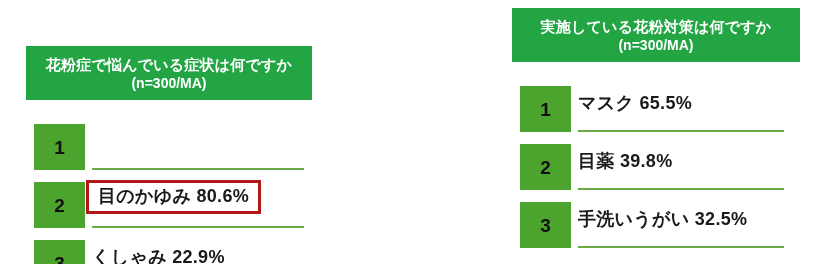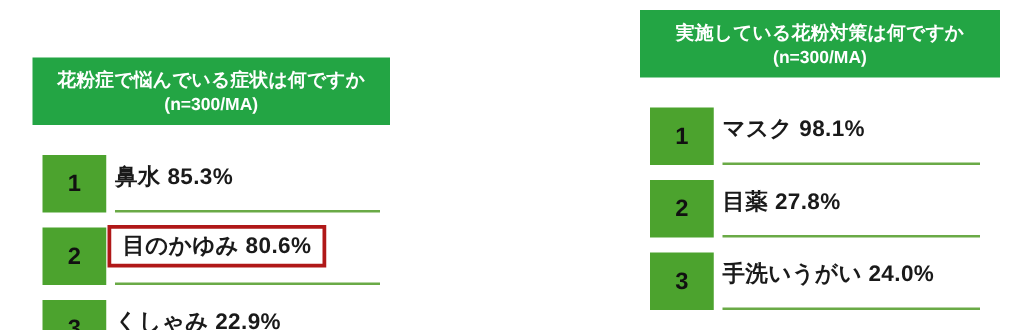--- a/index.html
+++ b/index.html
@@ -135,21 +135,20 @@
     <div class="panel-header">
       <div class="line1">花粉症で悩んでいる症状は何ですか</div>
       <div class="line2">(n=300/MA)</div>
     </div>
 
     <div class="rank-list">
 
       <div class="rank-row">
         <div class="rank-badge">1</div>
         <div class="rank-body">
-          <div class="rank-text">鼻水 85.3%</div>
           <div class="rank-underline"></div>
         </div>
       </div>
 
       <div class="rank-row is-highlighted">
         <div class="rank-badge">2</div>
         <div class="rank-body">
           <div class="rank-text">目のかゆみ 80.6%</div>
           <div class="rank-underline"></div>
         </div>
@@ -171,37 +170,37 @@
     <div class="panel-header">
       <div class="line1">実施している花粉対策は何ですか</div>
       <div class="line2">(n=300/MA)</div>
     </div>
 
     <div class="rank-list">
 
       <div class="rank-row">
         <div class="rank-badge">1</div>
         <div class="rank-body">
-          <div class="rank-text">マスク 98.1%</div>
+          <div class="rank-text">マスク 65.5%</div>
           <div class="rank-underline"></div>
         </div>
       </div>
 
       <div class="rank-row">
         <div class="rank-badge">2</div>
         <div class="rank-body">
-          <div class="rank-text">目薬 27.8%</div>
+          <div class="rank-text">目薬 39.8%</div>
           <div class="rank-underline"></div>
         </div>
       </div>
 
       <div class="rank-row">
         <div class="rank-badge">3</div>
         <div class="rank-body">
-          <div class="rank-text">手洗いうがい 24.0%</div>
+          <div class="rank-text">手洗いうがい 32.5%</div>
           <div class="rank-underline"></div>
         </div>
       </div>
 
     </div>
   </section>
 
 </div>
 
 </body></html>

